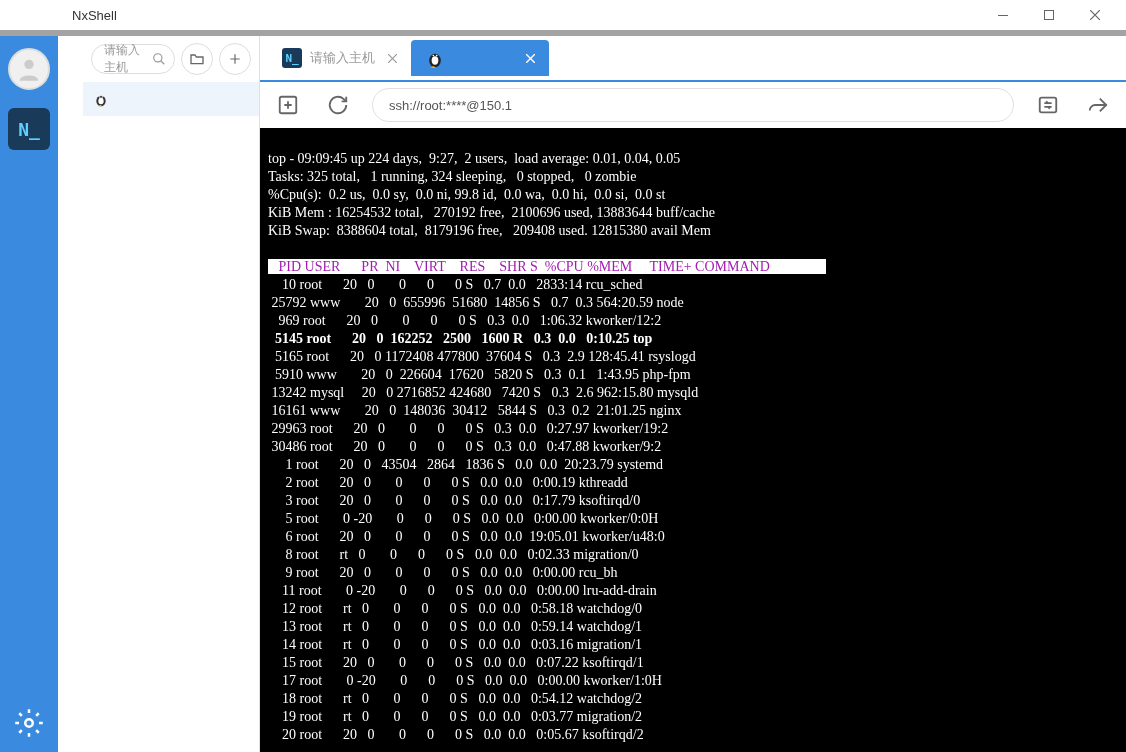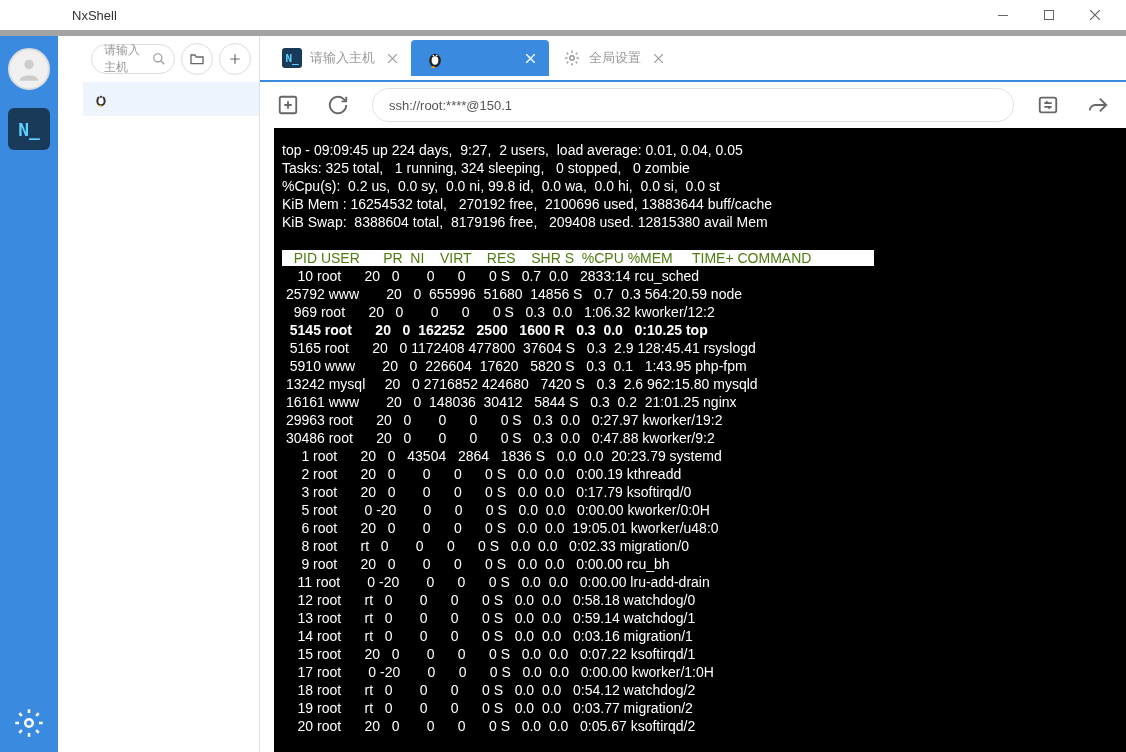--- a/index.html
+++ b/index.html
@@ -33,22 +33,22 @@
 .tab { height: 36px; padding: 0 10px 0 14px; display: flex; align-items: center; gap: 8px; font-size: 13px; color: #999; cursor: pointer; border-radius: 4px 4px 0 0; }
 .tab.active { background: #3a8be0; color: #fff; }
 .tab-close { width: 18px; height: 18px; display: flex; align-items: center; justify-content: center; border-radius: 2px; }
 .tab-icon-n { width: 20px; height: 20px; background: #1a3a5a; border-radius: 3px; display: flex; align-items: center; justify-content: center; color: #5dd0ff; font-size: 11px; font-family: Consolas, monospace; font-weight: bold; }
 .tab-icon-gear { color: #999; }
 
 .toolbar { height: 46px; display: flex; align-items: center; padding: 8px 12px; gap: 18px; }
 .tool-btn { width: 32px; height: 32px; display: flex; align-items: center; justify-content: center; cursor: pointer; color: #666; }
 .addr-bar { flex: 1; height: 34px; border: 1px solid #e0e0e0; border-radius: 17px; padding: 0 16px; display: flex; align-items: center; font-size: 13px; color: #555; background: #fff; }
 
-.terminal { flex: 1; background: #000; color: #fff; font-family: Liberation Sans, sans-serif; font-size: 14px; line-height: 18px; padding: 13px 8px; overflow: auto; white-space: pre; margin-left: 14px; }
-.terminal .t-head { color: #4d7c0f; background: #fff; }
+.terminal { flex: 1; background: #000; color: #fff; font-family: Liberation Serif, serif; font-size: 14px; line-height: 18px; padding: 22px 8px; overflow: auto; white-space: pre; }
+.terminal .t-head { color: #a21caf; background: #fff; }
 .terminal .t-hl { font-weight: bold; }
 </style>
 </head>
 <body>
 
 <div class="titlebar">
   <div class="titlebar-title">NxShell</div>
   <div class="titlebar-controls">
     <div class="titlebar-btn">
       <svg width="10" height="1">
@@ -134,32 +134,20 @@
             <ellipse cx="12" cy="15" rx="7" ry="8" fill="#222"></ellipse>
             <ellipse cx="12" cy="15" rx="4" ry="5" fill="#fff"></ellipse>
             <circle cx="10" cy="9" r="1" fill="#fff"></circle>
             <circle cx="14" cy="9" r="1" fill="#fff"></circle>
             <path d="M9 22 L7 24 L13 24 L11 22 Z" fill="#f8a500"></path>
           </svg>
         <span style="min-width:60px;"></span>
         <div class="tab-close">
             <svg width="9" height="9">
               <path d="M0 0 L9 9 M9 0 L0 9" stroke="#fff" stroke-width="1.4"></path>
-            </svg>
-          </div>
-      </div>
-      <div class="tab">
-        <svg class="tab-icon-gear" width="18" height="18" viewBox="0 0 24 24" fill="none" stroke="currentColor" stroke-width="2">
-            <circle cx="12" cy="12" r="3"></circle>
-            <path d="M12 2v3M12 19v3M3 12h3M18 12h3M5 5l2 2M17 17l2 2M5 19l2-2M17 7l2-2"></path>
-          </svg>
-        <span>全局设置</span>
-        <div class="tab-close">
-            <svg width="9" height="9">
-              <path d="M0 0 L9 9 M9 0 L0 9" stroke="currentColor" stroke-width="1.2"></path>
             </svg>
           </div>
       </div>
     </div>
 
     <div class="toolbar">
       <div class="tool-btn">
         <svg width="22" height="22" viewBox="0 0 24 24" fill="none" stroke="currentColor" stroke-width="2">
             <rect x="3" y="3" width="18" height="18" rx="2"></rect>
             <path d="M12 8v8M8 12h8"></path>

